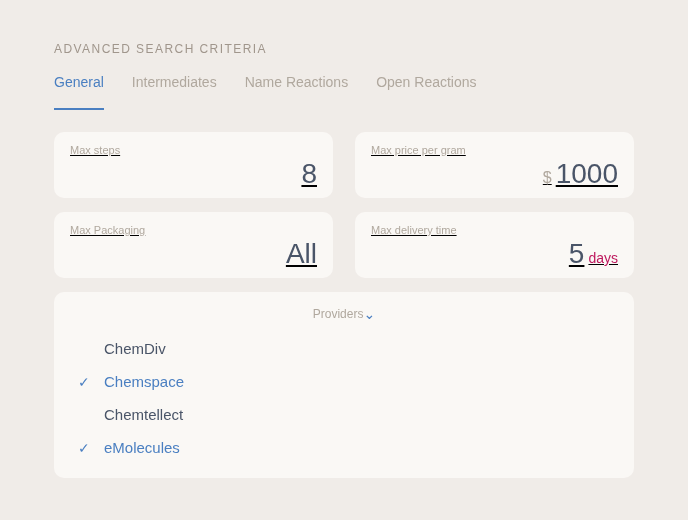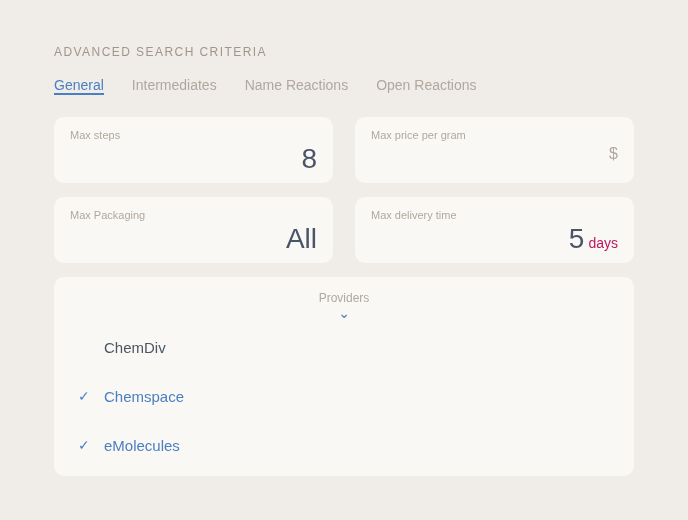--- a/index.html
+++ b/index.html
@@ -38,34 +38,35 @@
       display: flex;
       gap: 28px;
       margin-bottom: 22px;
       border-bottom: none;
     }
 
     .tab {
       font-size: 14px;
       font-weight: 500;
       color: #b0a89e;
-      padding-bottom: 0;
+      padding-bottom: 18px;
       cursor: pointer;
       border-bottom: 2px solid transparent;
     }
 
     .tab.active {
       color: #4a7fc1;
       border-bottom: 2px solid #4a7fc1;
     }
 
     .fields-row {
       display: flex;
       gap: 22px;
       margin-bottom: 14px;
+      text-decoration: underline;
     }
 
     .field-box {
       flex: 1;
       background: #faf8f5;
       border-radius: 10px;
       padding: 12px 16px 10px 16px;
       display: flex;
       flex-direction: column;
       position: relative;
@@ -109,39 +110,38 @@
       background: #faf8f5;
       border-radius: 10px;
       padding: 14px 18px;
     }
 
     .providers-header {
       display: flex;
       justify-content: center;
       align-items: center;
       cursor: pointer;
-      flex-direction: column;
     }
 
     .providers-label {
       font-size: 12px;
       color: #b0a89e;
       font-weight: 400;
     }
 
     .chevron-icon {
       color: #4a7fc1;
       font-size: 14px;
     }
 
     .providers-list {
       margin-top: 10px;
       display: flex;
       flex-direction: column;
-      gap: 16px;
+      gap: 0;
     }
 
     .provider-item {
       display: flex;
       align-items: center;
       padding: 8px 6px;
       font-size: 15px;
       font-weight: 400;
       color: #4a5568;
       cursor: pointer;
@@ -180,20 +180,21 @@
     <div class="field-box">
       <div class="field-label">Max steps</div>
       <div class="field-value-row">
         <div class="field-value">8</div>
       </div>
     </div>
     <div class="field-box">
       <div class="field-label">Max price per gram</div>
       <div class="field-value-row">
         <span class="field-currency">$</span>
+        <div class="field-value">1000</div>
       </div>
     </div>
   </div>
 
   <div class="fields-row">
     <div class="field-box">
       <div class="field-label">Max Packaging</div>
       <div class="field-value-row">
         <div class="field-value">All</div>
       </div>
@@ -214,19 +215,23 @@
     </div>
     <div class="providers-list">
       <div class="provider-item">
         <span class="check-icon empty"></span>
         <span>ChemDiv</span>
       </div>
       <div class="provider-item selected">
         <span class="check-icon">✓</span>
         <span>Chemspace</span>
       </div>
+      <div class="provider-item">
+        <span class="check-icon empty"></span>
+        <span>Chemtellect</span>
+      </div>
       <div class="provider-item selected">
         <span class="check-icon">✓</span>
         <span>eMolecules</span>
       </div>
     </div>
   </div>
 </div>
 
 </body></html>

